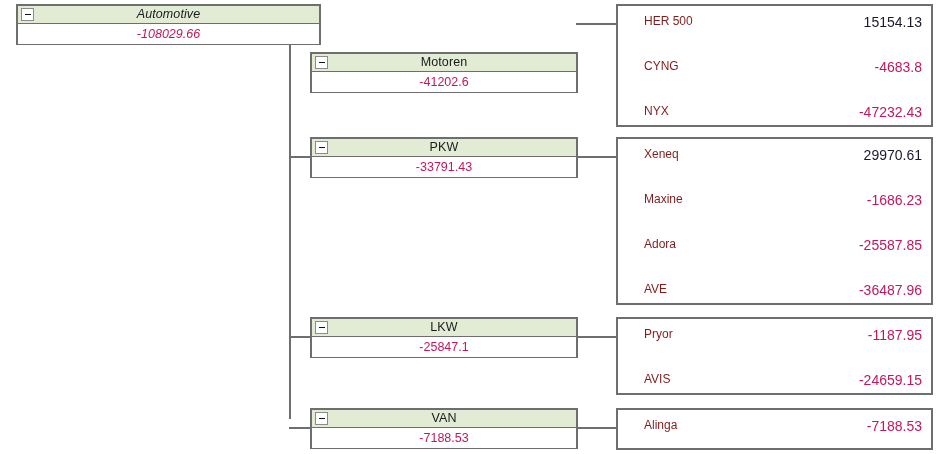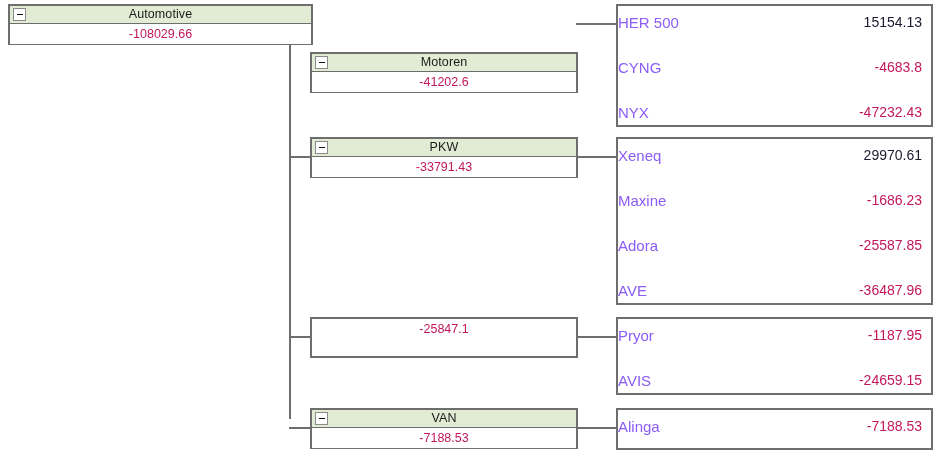--- a/index.html
+++ b/index.html
@@ -88,24 +88,24 @@
     background: #ffffff;
   }
   .leaf-row {
     position: relative;
     height: 45px;
     box-sizing: border-box;
     padding: 0 9px 0 10px;
   }
   .leaf-label {
     position: absolute;
-    left: 0;
+    left: 26px;
     top: 8px;
-    font-size: 15px;
-    color: #8b5cf6;
+    font-size: 12px;
+    color: #7f1d1d;
   }
   .leaf-value {
     position: absolute;
     right: 9px;
     top: 8px;
     font-size: 14px;
     text-align: right;
   }
 
   .neg { color: #c2185b; }
@@ -130,21 +130,21 @@
   <div class="line-h" style="left:289px; top:23px; width:22px;"></div>
   <div class="line-h" style="left:289px; top:156px; width:22px;"></div>
   <div class="line-h" style="left:289px; top:336px; width:22px;"></div>
   <div class="line-h" style="left:289px; top:427px; width:22px;"></div>
 
   <div class="line-h" style="left:576px; top:23px; width:42px;"></div>
   <div class="line-h" style="left:576px; top:156px; width:42px;"></div>
   <div class="line-h" style="left:576px; top:336px; width:42px;"></div>
   <div class="line-h" style="left:576px; top:427px; width:42px;"></div>
 
-  <div class="node" style="left:8px; top:4px; width:305px; height:41px;">
+  <div class="node" style="left:16px; top:4px; width:305px; height:41px;font-style:italic;">
     <div class="node-header">
       <div class="toggle-btn">
         <span class="toggle-glyph"></span>
       </div>
       <span class="node-title">Automotive</span>
     </div>
     <div class="node-value neg">-108029.66</div>
   </div>
 
   <div class="node" style="left:310px; top:4px; width:268px; height:41px;margin-top:48px;">
@@ -195,20 +195,26 @@
       <span class="leaf-label">Adora</span>
       <span class="leaf-value neg">-25587.85</span>
     </div>
     <div class="leaf-row">
       <span class="leaf-label">AVE</span>
       <span class="leaf-value neg">-36487.96</span>
     </div>
   </div>
 
   <div class="node" style="left:310px; top:317px; width:268px; height:41px;">
+    <div class="node-header">
+      <div class="toggle-btn">
+        <span class="toggle-glyph"></span>
+      </div>
+      <span class="node-title">LKW</span>
+    </div>
     <div class="node-value neg">-25847.1</div>
   </div>
 
   <div class="leafbox" style="left:616px; top:317px; width:317px; height:78px;">
     <div class="leaf-row">
       <span class="leaf-label">Pryor</span>
       <span class="leaf-value neg">-1187.95</span>
     </div>
     <div class="leaf-row">
       <span class="leaf-label">AVIS</span>

